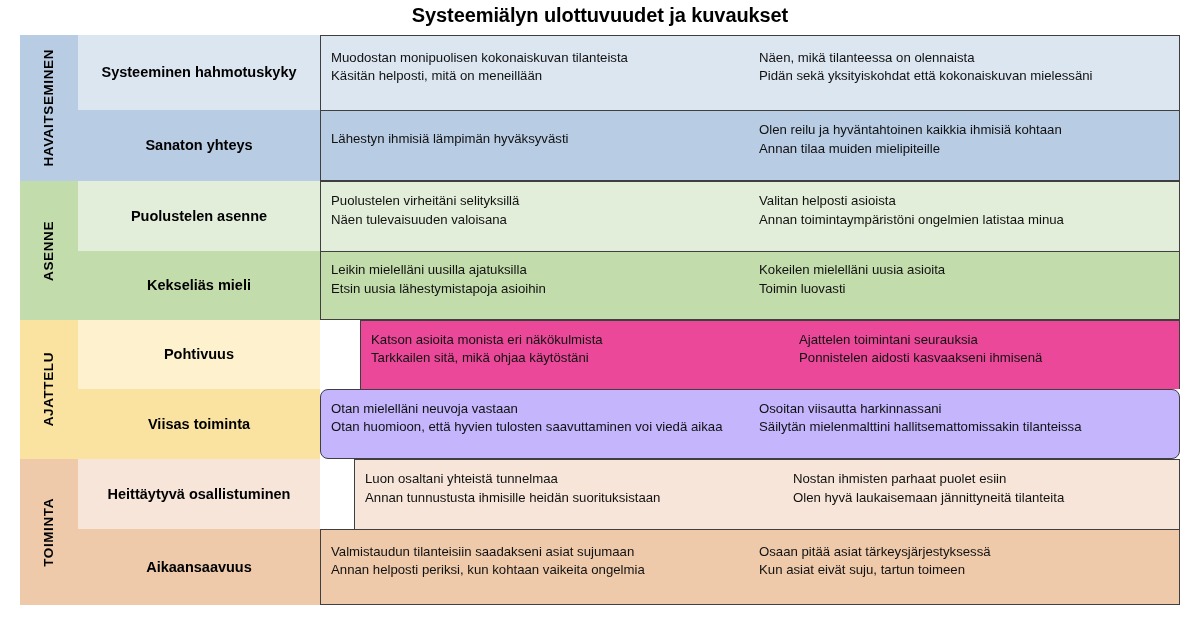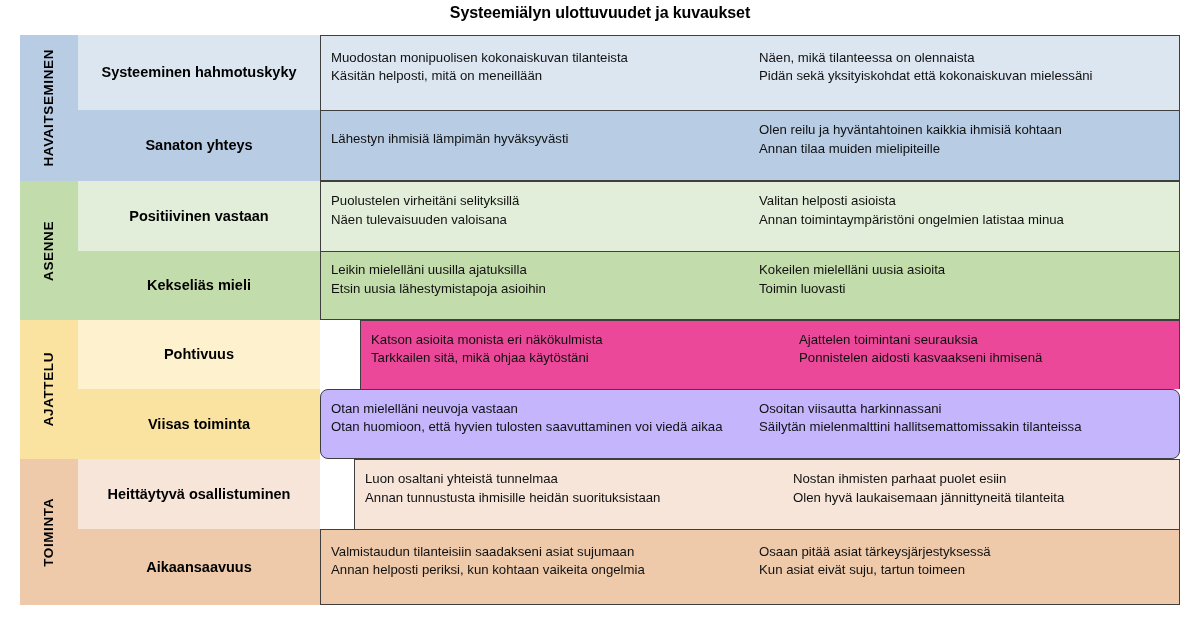--- a/index.html
+++ b/index.html
@@ -21,21 +21,21 @@
     height: 617px;
     background: #ffffff;
   }
 
   .title {
     position: absolute;
     top: 4px;
     left: 0;
     width: 1200px;
     text-align: center;
-    font-size: 16px;
+    font-size: 20px;
     font-weight: bold;
     letter-spacing: -0.1px;
     color: #000000;
   }
 
   .table-wrap {
     position: absolute;
     left: 20px;
     top: 35px;
     width: 1160px;
@@ -185,21 +185,21 @@
       </div>
     </div>
 
     <div class="group" style="height:139px;">
       <div class="cat-cell" style="background:#c3dcab;">
         <span class="cat-label">ASENNE</span>
       </div>
       <div class="rows">
         <div class="row h3">
           <div class="dim-cell" style="background:#e2eeda;">
-            <span class="dim-label">Positiivinen vastaan</span>
+            <span class="dim-label">Puolustelen asenne</span>
           </div>
           <div class="desc-cell" style="background:#e2eeda;">
             <div class="desc-col left">
               <div class="desc-line">Puolustelen virheitäni selityksillä</div>
               <div class="desc-line">Näen tulevaisuuden valoisana</div>
             </div>
             <div class="desc-col right">
               <div class="desc-line">Valitan helposti asioista</div>
               <div class="desc-line">Annan toimintaympäristöni ongelmien latistaa minua</div>
             </div>

